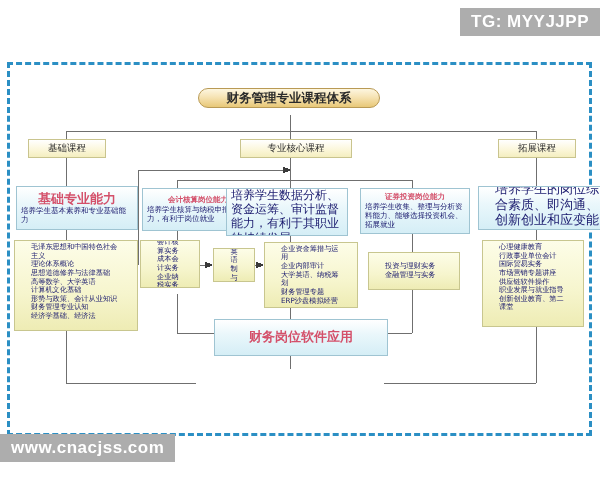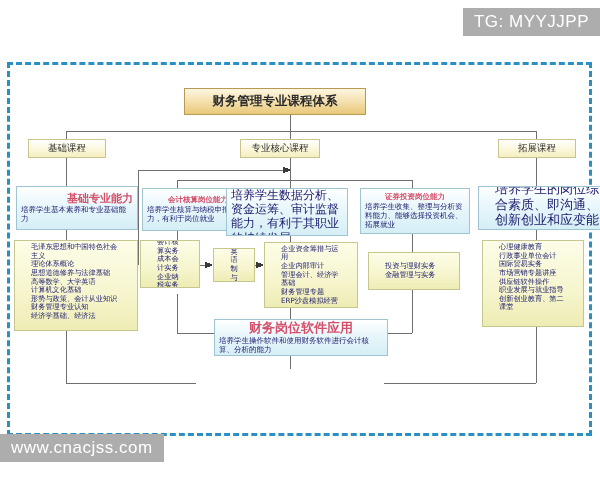--- a/index.html
+++ b/index.html
@@ -15,20 +15,21 @@
   
   .wm{
     position:absolute;
     background:#adadad;
     color:#ffffff;
     font-size:17px;
     letter-spacing:.5px;
     padding:5px 11px 6px 11px;
     line-height:1;
     white-space:nowrap;
+    font-weight:bold;
   }
   #wm-top{right:0;top:8px;}
   #wm-bottom{left:0;bottom:18px;}
 
   
   #frame{
     position:absolute;
     left:7px;top:62px;width:585px;height:374px;
     border:3px dashed #2b8fc4;
     box-sizing:border-box;
@@ -144,38 +145,38 @@
       <line x1="536" y1="158" x2="536" y2="186"></line>
       <line x1="536" y1="230" x2="536" y2="240"></line>
 
       <line x1="66" y1="331" x2="66" y2="383"></line>
       <line x1="66" y1="383" x2="196" y2="383"></line>
       <line x1="536" y1="327" x2="536" y2="383"></line>
       <line x1="384" y1="383" x2="536" y2="383"></line>
     </g>
   </svg>
 
-  <div class="node gold cjk" style="left:184px;top:88px;width:182px;height:27px;">
+  <div class="node gold cjk" style="left:198px;top:88px;width:182px;height:20px;border-radius:11px;">
     <div class="label" style="font-size:12.5px;">财务管理专业课程体系</div>
   </div>
 
   <div class="node cream cjk" style="left:28px;top:139px;width:78px;height:19px;">
     <div class="label" style="font-size:9.5px;">基础课程</div>
   </div>
 
-  <div class="node cream cjk" style="left:240px;top:139px;width:80px;height:19px;">
+  <div class="node cream cjk" style="left:240px;top:139px;width:112px;height:19px;">
     <div class="label" style="font-size:9.5px;">专业核心课程</div>
   </div>
 
   <div class="node cream cjk" style="left:498px;top:139px;width:78px;height:19px;">
     <div class="label" style="font-size:9.5px;">拓展课程</div>
   </div>
 
   <div class="node cyan cjk" style="left:16px;top:186px;width:122px;height:44px;">
-    <div class="ttl" style="font-size:11px;text-align:right;">基础专业能力</div>
+    <div class="ttl" style="font-size:13px;">基础专业能力</div>
     <div class="body" style="font-size:7.5px;">培养学生基本素养和专业基础能力</div>
   </div>
 
   <div class="node cyan cjk" style="left:142px;top:188px;width:112px;height:43px;">
     <div class="ttl" style="font-size:7.5px;">会计核算岗位能力</div>
     <div class="body" style="font-size:7.5px;">培养学生核算与纳税申报能力，有利于岗位就业</div>
   </div>
 
   <div class="node cyan cjk" style="left:226px;top:188px;width:122px;height:48px;">
     <div class="ttl" style="font-size:7.5px;">财务管理岗位能力</div>
@@ -217,21 +218,21 @@
     <div class="body courselist" style="font-size:7.2px;text-align:center;">
         <div>大学英语</div>
         <div>制与分析</div>
       </div>
   </div>
 
   <div class="node lemon cjk" style="left:264px;top:242px;width:94px;height:66px;">
     <div class="body courselist" style="font-size:7.2px;">
         <div>企业资金筹措与运用</div>
         <div>企业内部审计</div>
-        <div>管理会计、经济学基础</div>
+        <div>大学英语、纳税筹划</div>
         <div>财务管理专题</div>
         <div>ERP沙盘模拟经营</div>
       </div>
   </div>
 
   <div class="node lemon cjk" style="left:368px;top:252px;width:92px;height:38px;">
     <div class="body courselist" style="font-size:7.2px;">
         <div>投资与理财实务</div>
         <div>金融管理与实务</div>
       </div>
@@ -244,19 +245,18 @@
         <div>国际贸易实务</div>
         <div>市场营销专题讲座</div>
         <div>供应链软件操作</div>
         <div>职业发展与就业指导</div>
         <div>创新创业教育、第二课堂</div>
       </div>
   </div>
 
   <div class="node cyan cjk" style="left:214px;top:319px;width:174px;height:37px;">
     <div class="ttl" style="font-size:13px;">财务岗位软件应用</div>
-    <div class="body" style="font-size:7.5px;">培养学生操作软件和使用财务软件进行会计核算、分析的能力</div>
   </div>
 
 
   <div class="wm" id="wm-bottom">www.cnacjss.com</div>
 
 </div>
 
 </body></html>

